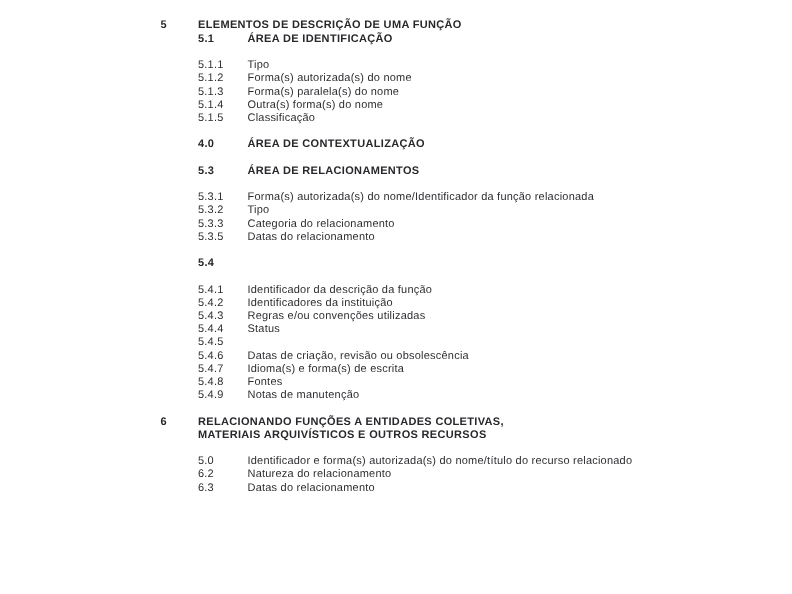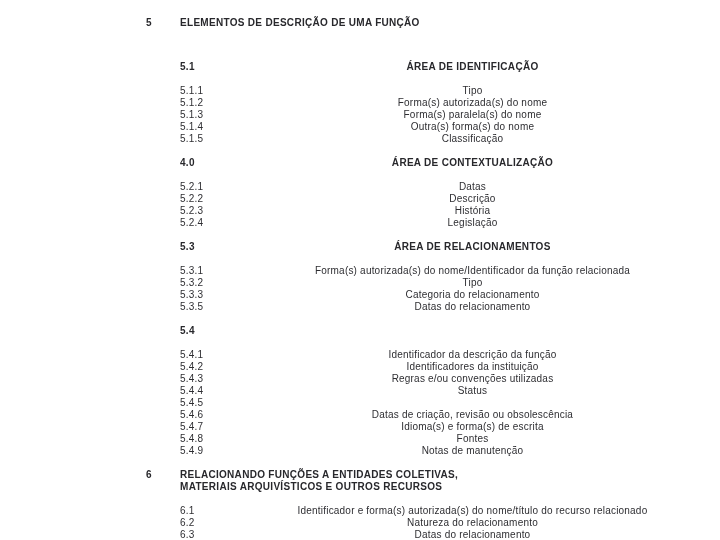--- a/index.html
+++ b/index.html
@@ -20,29 +20,29 @@
     left: 0;
     top: 17px;
     width: 720px;
   }
   .row {
     display: grid;
     grid-template-columns: 146px 34px 45px auto;
   }
   .c1 { grid-column: 2; }   
   .c2 { grid-column: 3; }   
-  .c3 { grid-column: 4; text-align: center; }   
+  .c3 { grid-column: 4; }   
   .title { grid-column: 3 / 5; } 
   .hrow {
     font-weight: bold;
     letter-spacing: 0.3px;
     color: #28282c;
   }
   .block + .block { margin-top: 12px; }
-  .block + .gap-lg { margin-top: 32px; }
+  .block + .gap-lg { margin-top: 1px; }
 </style>
 </head>
 <body>
 
 <div class="page">
   <div class="toc">
       <div class="row block hrow">
         <span class="c1">5</span>
         <span class="title">ELEMENTOS DE DESCRIÇÃO DE UMA FUNÇÃO</span>
       </div>
@@ -68,38 +68,20 @@
           <span class="c3">Outra(s) forma(s) do nome</span>
         </div>
         <div class="row">
           <span class="c2">5.1.5</span>
           <span class="c3">Classificação</span>
         </div>
       </div>
       <div class="row block hrow">
         <span class="c2">4.0</span>
         <span class="c3">ÁREA DE CONTEXTUALIZAÇÃO</span>
-      </div>
-      <div class="block">
-        <div class="row">
-          <span class="c2">5.2.1</span>
-          <span class="c3">Datas</span>
-        </div>
-        <div class="row">
-          <span class="c2">5.2.2</span>
-          <span class="c3">Descrição</span>
-        </div>
-        <div class="row">
-          <span class="c2">5.2.3</span>
-          <span class="c3">História</span>
-        </div>
-        <div class="row">
-          <span class="c2">5.2.4</span>
-          <span class="c3">Legislação</span>
-        </div>
       </div>
       <div class="row block hrow">
         <span class="c2">5.3</span>
         <span class="c3">ÁREA DE RELACIONAMENTOS</span>
       </div>
       <div class="block">
         <div class="row">
           <span class="c2">5.3.1</span>
           <span class="c3">Forma(s) autorizada(s) do nome/Identificador da função relacionada</span>
         </div>
@@ -158,21 +140,21 @@
       </div>
       <div class="row block hrow">
         <span class="c1">6</span>
         <span class="title">
           <div>RELACIONANDO FUNÇÕES A ENTIDADES COLETIVAS,</div>
           <div>MATERIAIS ARQUIVÍSTICOS E OUTROS RECURSOS</div>
         </span>
       </div>
       <div class="block">
         <div class="row">
-          <span class="c2">6.1</span>
+          <span class="c2">5.0</span>
           <span class="c3">Identificador e forma(s) autorizada(s) do nome/título do recurso relacionado</span>
         </div>
         <div class="row">
           <span class="c2">6.2</span>
           <span class="c3">Natureza do relacionamento</span>
         </div>
         <div class="row">
           <span class="c2">6.3</span>
           <span class="c3">Datas do relacionamento</span>
         </div>

